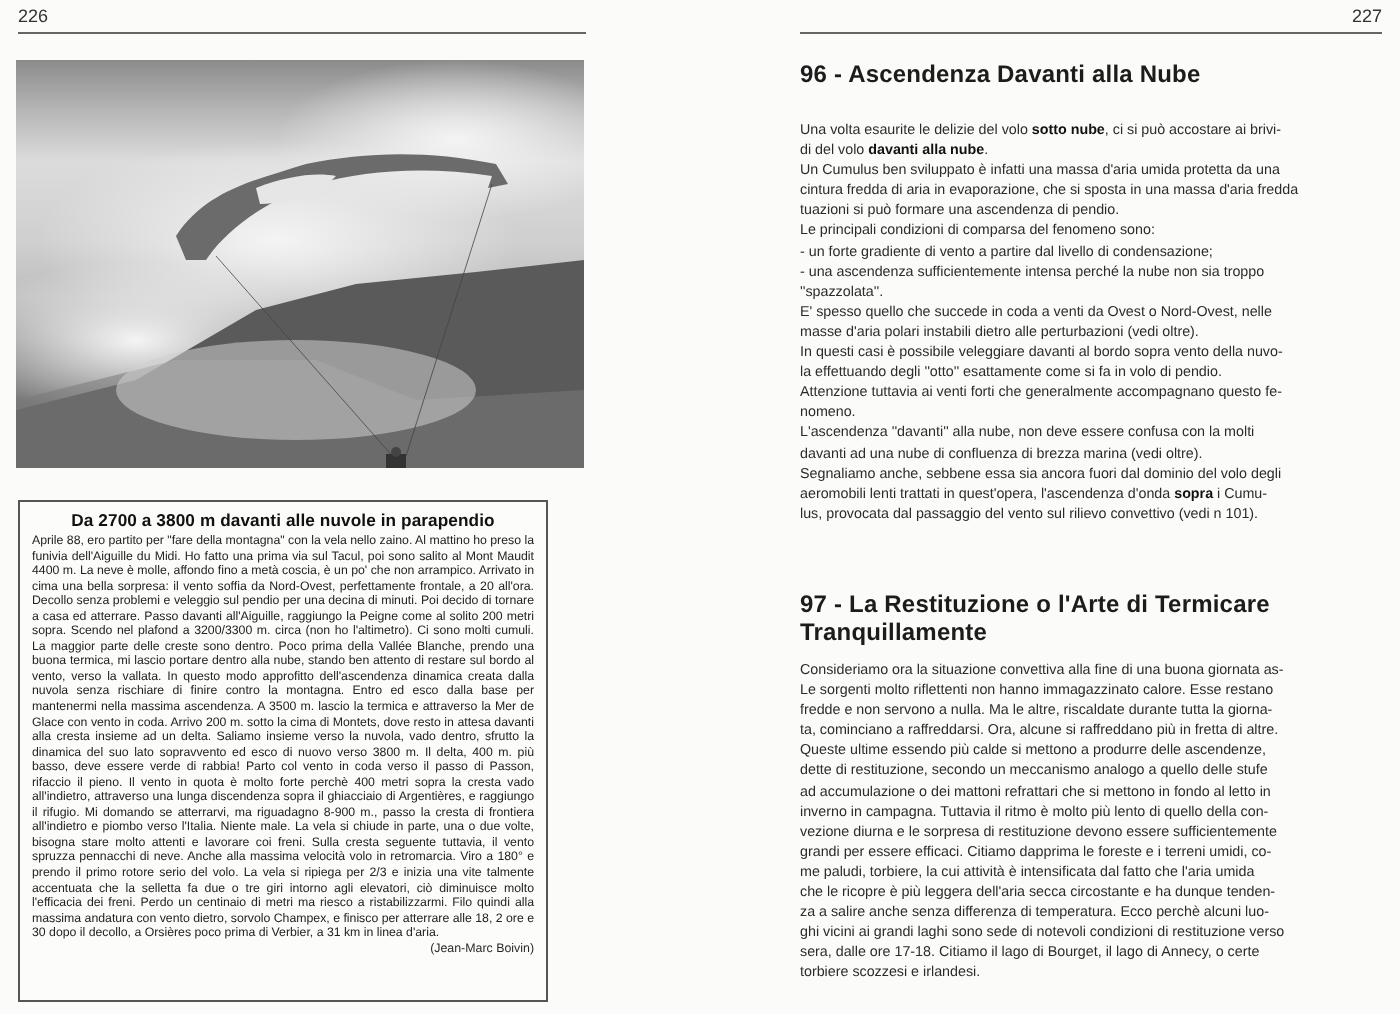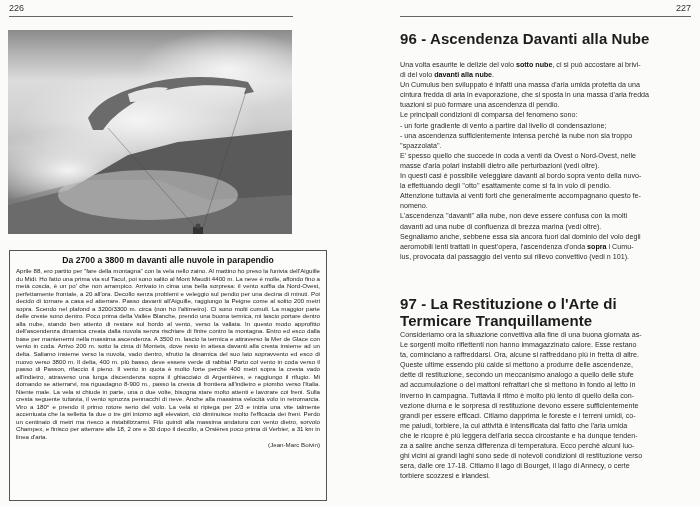--- a/index.html
+++ b/index.html
@@ -12,29 +12,29 @@
   .rule { position: absolute; top: 16px; height: 1px; background: #666; }
   .rule.left { left: 9px; width: 284px; }
   .rule.right { left: 400px; width: 291px; }
 
   
   .photo { position: absolute; left: 8px; top: 30px; width: 284px; height: 204px; overflow: hidden;
            background: linear-gradient(180deg, #8b8b8b 0%, #b5b5b5 12%, #dcdcdc 25%, #cfcfcf 45%, #bdbdbd 58%, #8a8a8a 72%, #5e5e5e 100%); }
   .photo svg { position: absolute; left: 0; top: 0; }
 
   
-  .story { position: absolute; left: 9px; top: 250px; width: 318px; height: 251px; border: 1px solid #555;
+  .story { position: absolute; left: 9px; top: 250px; width: 265px; height: 251px; border: 1px solid #555;
            padding: 4px 6px 0 6px; background: #fcfcfb; }
   .story h3 { font-size: 8.6px; font-weight: bold; text-align: center; color: #111; margin-bottom: 2px; letter-spacing: 0.05px; }
   .story p { font-size: 6.15px; line-height: 7.55px; text-align: justify; color: #222; }
   .story .sig { text-align: right; font-size: 6.2px; margin-top: 0px; }
 
   
   .rp { position: absolute; left: 400px; width: 292px; }
-  .sec-title { font-size: 15px; font-weight: bold; color: #1c1c1c; letter-spacing: 0.1px; }
+  .sec-title { font-size: 12px; font-weight: bold; color: #1c1c1c; letter-spacing: 0.1px; }
   .body { font-size: 7.15px; line-height: 10.1px; color: #2b2b2b; text-align: justify; }
   .body b { font-weight: bold; color: #111; }
   .body .ln { display: block; }
 </style>
 </head>
 <body>
 
 <div class="page-num left">226</div>
 <div class="rule left"></div>
 
@@ -99,20 +99,21 @@
     <span class="ln">aeromobili lenti trattati in quest'opera, l'ascendenza d'onda <b>sopra</b> i Cumu-</span>
     <span class="ln">lus, provocata dal passaggio del vento sul rilievo convettivo (vedi n 101).</span>
   </div>
 
 <div class="rp" style="top:295px;">
   <div class="sec-title">97 - La Restituzione o l'Arte di Termicare Tranquillamente</div>
 </div>
 <div class="rp body" style="top:330px;">
     <span class="ln">Consideriamo ora la situazione convettiva alla fine di una buona giornata as-</span>
     <span class="ln">Le sorgenti molto riflettenti non hanno immagazzinato calore. Esse restano</span>
+    <span class="ln">fredde e non servono a nulla. Ma le altre, riscaldate durante tutta la giorna-</span>
     <span class="ln">ta, cominciano a raffreddarsi. Ora, alcune si raffreddano più in fretta di altre.</span>
     <span class="ln">Queste ultime essendo più calde si mettono a produrre delle ascendenze,</span>
     <span class="ln">dette di restituzione, secondo un meccanismo analogo a quello delle stufe</span>
     <span class="ln">ad accumulazione o dei mattoni refrattari che si mettono in fondo al letto in</span>
     <span class="ln">inverno in campagna. Tuttavia il ritmo è molto più lento di quello della con-</span>
     <span class="ln">vezione diurna e le sorpresa di restituzione devono essere sufficientemente</span>
     <span class="ln">grandi per essere efficaci. Citiamo dapprima le foreste e i terreni umidi, co-</span>
     <span class="ln">me paludi, torbiere, la cui attività è intensificata dal fatto che l'aria umida</span>
     <span class="ln">che le ricopre è più leggera dell'aria secca circostante e ha dunque tenden-</span>
     <span class="ln">za a salire anche senza differenza di temperatura. Ecco perchè alcuni luo-</span>

